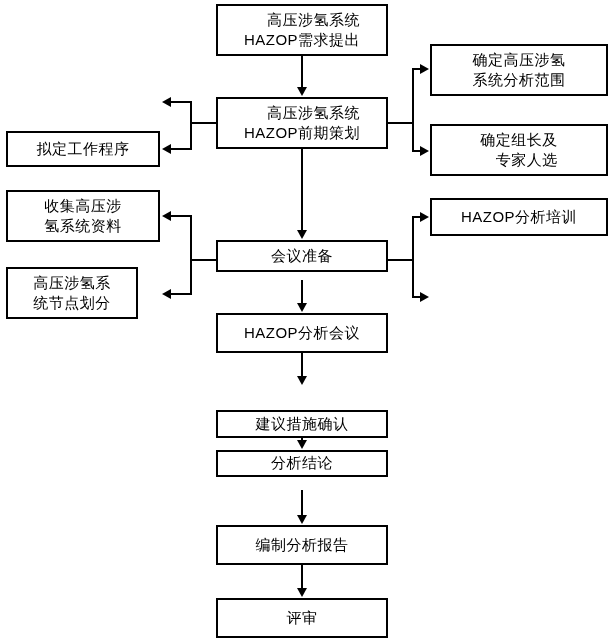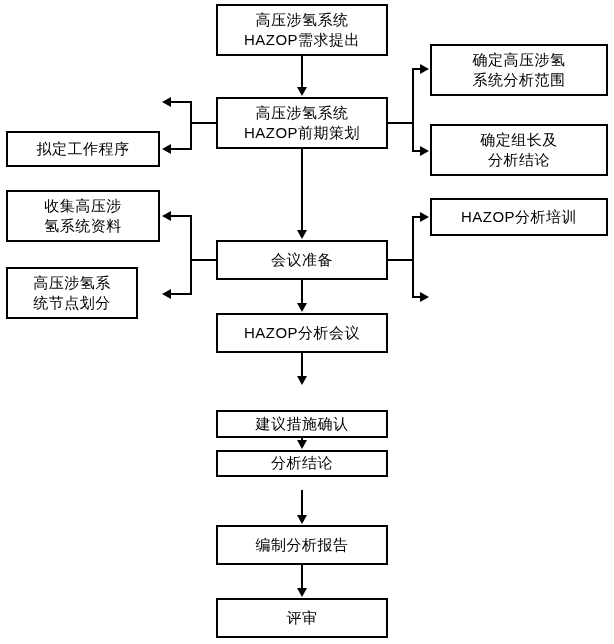--- a/index.html
+++ b/index.html
@@ -28,20 +28,21 @@
     text-align: center;
     font-size: 15px;
     line-height: 1.35;
     color: #000000;
     letter-spacing: 0.5px;
     padding: 2px 4px;
   }
   .node span {
     display: block;
     white-space: pre-line;
+    text-align: right;
   }
   .edge {
     position: absolute;
     background: #000000;
   }
   .edge.h { height: 2px; }
   .edge.v { width: 2px; }
   .arrow {
     position: absolute;
     width: 0;
@@ -127,23 +128,23 @@
     </div>
   <div class="node" style="left:6px; top:131px; width:154px; height:36px;">
       <span>拟定工作程序</span>
     </div>
   <div class="node" style="left:430px; top:44px; width:178px; height:52px;">
       <span>确定高压涉氢
 系统分析范围</span>
     </div>
   <div class="node" style="left:430px; top:124px; width:178px; height:52px;">
       <span>确定组长及
-分析结论</span>
+专家人选</span>
     </div>
-  <div class="node" style="left:216px; top:240px; width:172px; height:40px;">
+  <div class="node" style="left:216px; top:240px; width:172px; height:32px;">
       <span>会议准备</span>
     </div>
   <div class="node" style="left:6px; top:190px; width:154px; height:52px;">
       <span>收集高压涉
 氢系统资料</span>
     </div>
   <div class="node" style="left:6px; top:267px; width:132px; height:52px;">
       <span>高压涉氢系
 统节点划分</span>
     </div>

